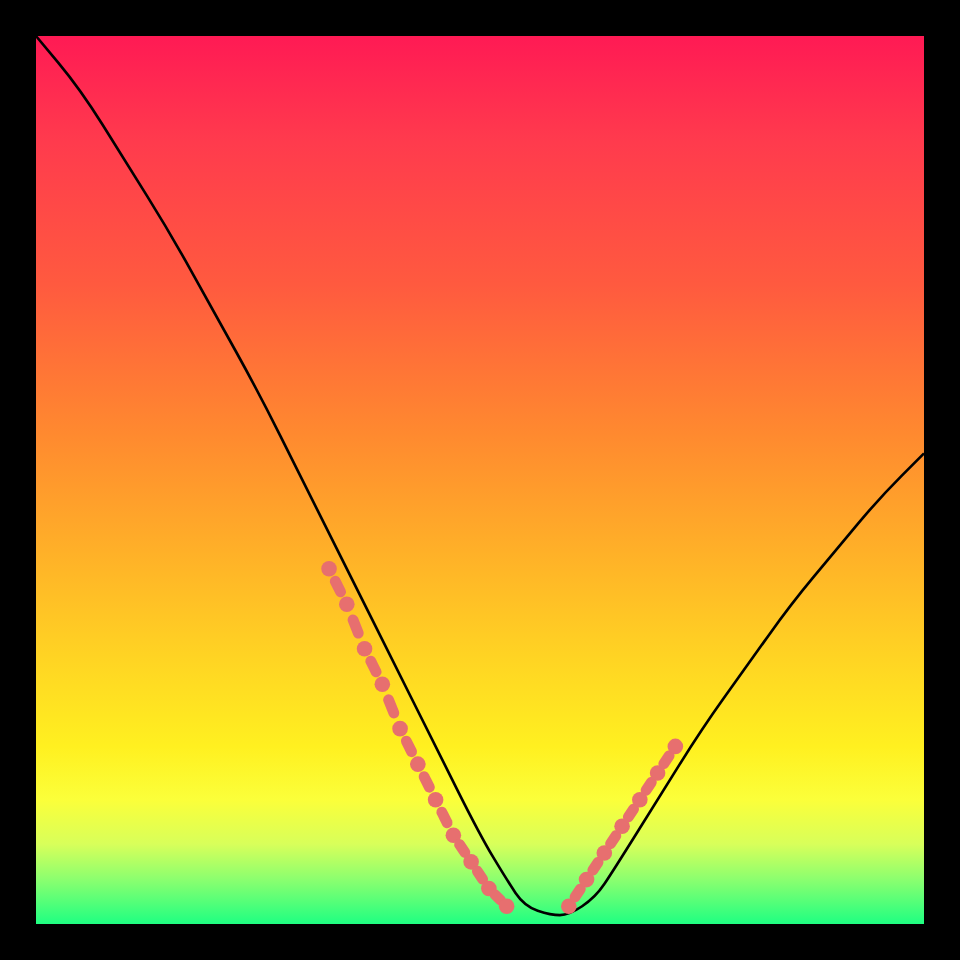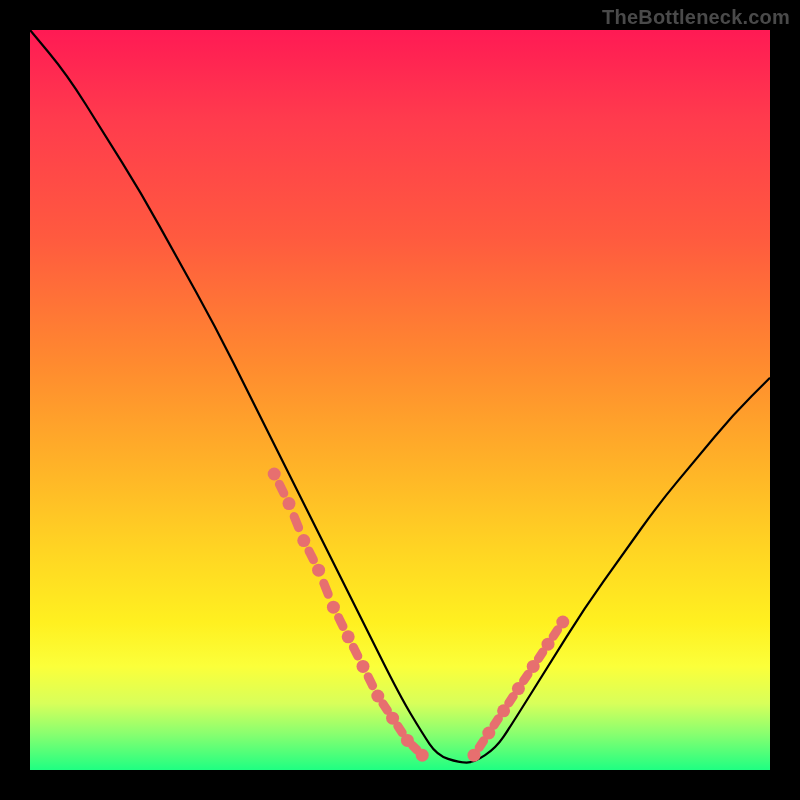--- a/index.html
+++ b/index.html
@@ -104,15 +104,14 @@
           <circle cx="503.20000000000005" cy="636.4" r="6.5" fill="#e76f6f"></circle>
           <line x1="508.38000000000005" y1="628.63" x2="512.82" y2="621.97" stroke="#e76f6f" stroke-width="9" stroke-linecap="round"></line>
           <circle cx="518" cy="614.2" r="6.5" fill="#e76f6f"></circle>
           <line x1="523.18" y1="606.4300000000001" x2="527.62" y2="599.77" stroke="#e76f6f" stroke-width="9" stroke-linecap="round"></line>
           <circle cx="532.8" cy="592" r="6.5" fill="#e76f6f"></circle>
         </g>
     </svg>
 
   </div>
 
-  <div class="watermark">TheBottleneck.com</div>
 
 </div>
 
 </body></html>

